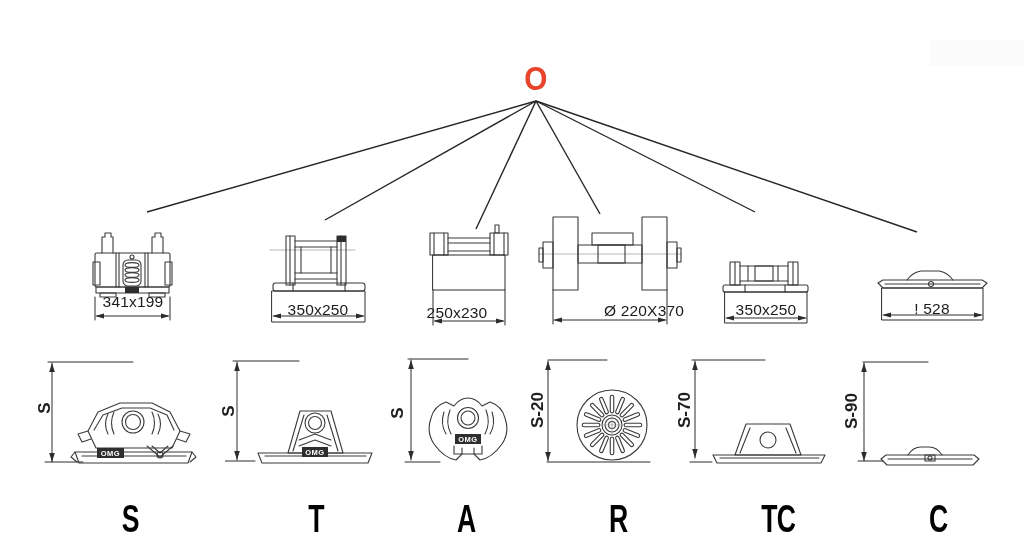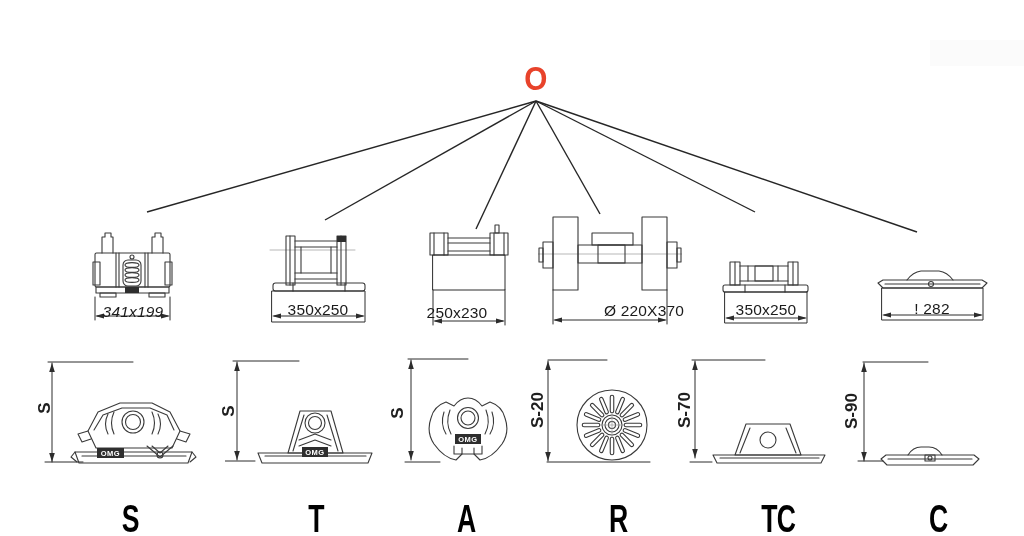--- a/index.html
+++ b/index.html
@@ -197,26 +197,26 @@
       <circle cx="56" cy="24" r="2.5"></circle>
     </g>
     <g>
       <rect x="7" y="28" width="101" height="32" class="dim"></rect>
       <line x1="9" y1="55" x2="106" y2="55" class="dim"></line>
       <polygon points="7,55 16,52.4 16,57.6" class="arw"></polygon>
       <polygon points="108,55 99,52.4 99,57.6" class="arw"></polygon>
     </g>
   </svg>
 
-  <div class="abs dim-label" style="left:88px;  top:304px;font-style:italic;">341x199</div>
+  <div class="abs dim-label" style="left:88px;  top:294px;">341x199</div>
   <div class="abs dim-label" style="left:273px; top:302px;">350x250</div>
   <div class="abs dim-label" style="left:412px; top:305px;">250x230</div>
   <div class="abs dim-label" style="left:599px; top:303px;">Ø 220X370</div>
   <div class="abs dim-label" style="left:721px; top:302px;">350x250</div>
-  <div class="abs dim-label" style="left:887px; top:301px;">! 282</div>
+  <div class="abs dim-label" style="left:887px; top:301px;">! 528</div>
 
   <svg class="abs fig" style="left:40px; top:356px;" width="170" height="118" viewBox="0 0 170 118">
     <g>
       <line x1="8" y1="6" x2="93" y2="6" class="dim"></line>
       <line x1="12" y1="7" x2="12" y2="106" class="dim"></line>
       <polygon points="12,7 9.2,16 14.8,16" class="arw"></polygon>
       <polygon points="12,106 9.2,97 14.8,97" class="arw"></polygon>
       <line x1="5" y1="106" x2="43" y2="106" class="dim"></line>
     </g>
     <g>

